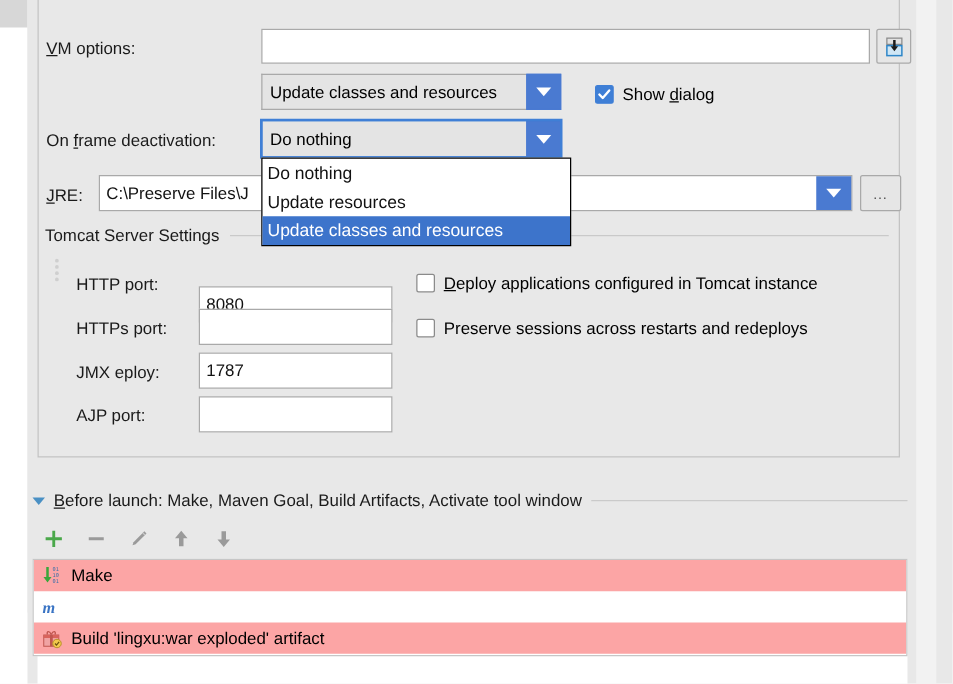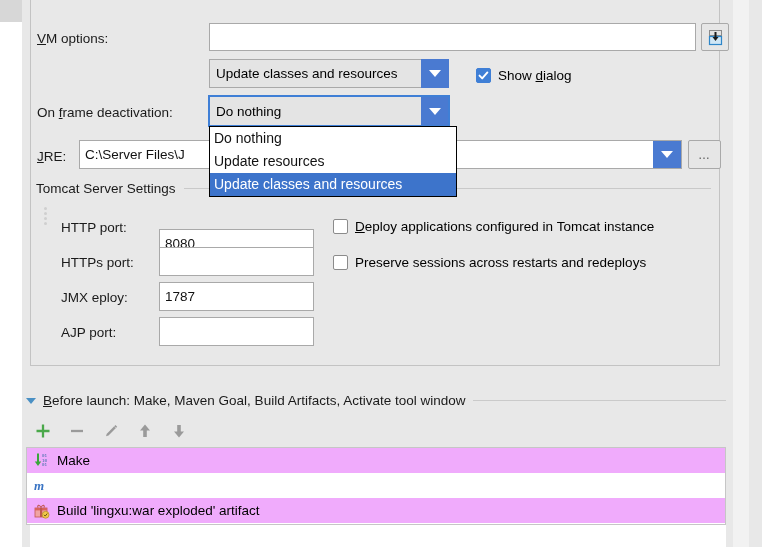--- a/index.html
+++ b/index.html
@@ -105,21 +105,21 @@
   .bl-header .bline{flex:1;height:1px;background:#cacaca;}
 
   .bl-toolbar{position:absolute;display:flex;align-items:center;}
   .bl-toolbar .tb{width:34px;height:26px;display:flex;align-items:center;justify-content:center;}
 
   .bl-list{
     position:absolute;box-sizing:border-box;background:#ffffff;border:1px solid #c6c6c6;
     overflow:hidden;
   }
   .bl-row{height:25px;display:flex;align-items:center;padding-left:6px;gap:7px;font-size:13.5px;white-space:nowrap;}
-  .bl-row.alt{background:#f0abfc;}
+  .bl-row.alt{background:#fca5a5;}
   .bl-row .ico{width:17px;height:17px;flex:none;display:flex;align-items:center;justify-content:center;}
 </style>
 </head>
 <body>
 
 <div id="root">
 
   <div class="left-gutter"></div>
   <div class="left-gutter-top"></div>
   <div class="left-rail"></div>
@@ -167,21 +167,21 @@
 
       <div class="row-label" style="left:6px;top:118px;">On <u class="mn">f</u>rame deactivation:</div>
       <div class="combo focused" style="left:178px;top:109px;width:240px;height:30px;">
         <div class="cbody">Do nothing</div>
         <div class="carrow">
           <span class="caret"></span>
         </div>
       </div>
 
       <div class="row-label" style="left:6px;top:162px;"><u class="mn">J</u>RE:</div>
-      <div class="tfield" style="left:48px;top:153px;width:603px;height:29px;padding-right:30px;">C:\Server Files\J</div>
+      <div class="tfield" style="left:48px;top:153px;width:603px;height:29px;padding-right:30px;">C:\Preserve Files\J</div>
       <div style="position:absolute;left:622px;top:154px;width:28px;height:27px;background:#4a7ad1;display:flex;align-items:center;justify-content:center;">
         <span class="caret"></span>
       </div>
       <div class="btn-sq" style="left:657px;top:153px;width:33px;height:29px;">…</div>
 
       <div class="popup" style="left:178px;top:139px;width:248px;">
         <div class="opt">Do nothing</div>
         <div class="opt">Update resources</div>
         <div class="opt sel">Update classes and resources</div>
       </div>

